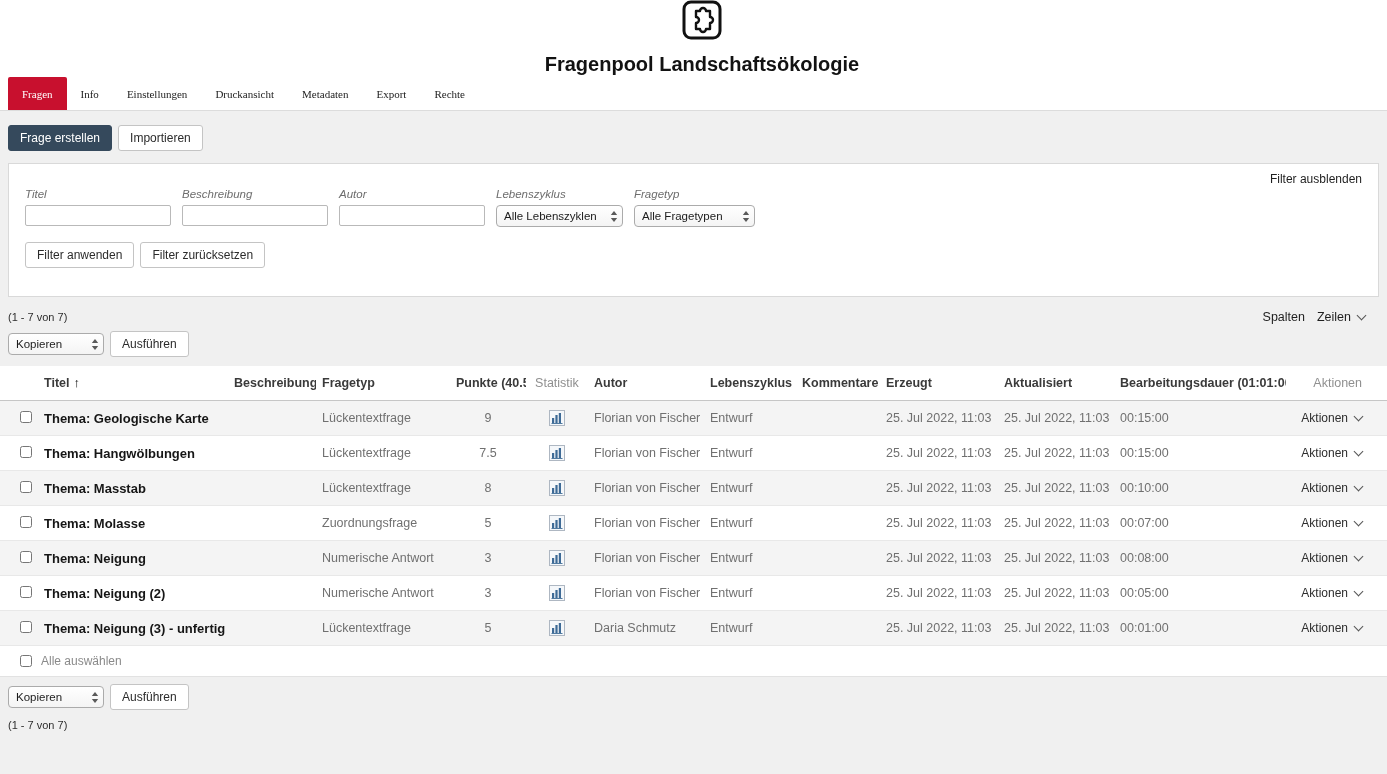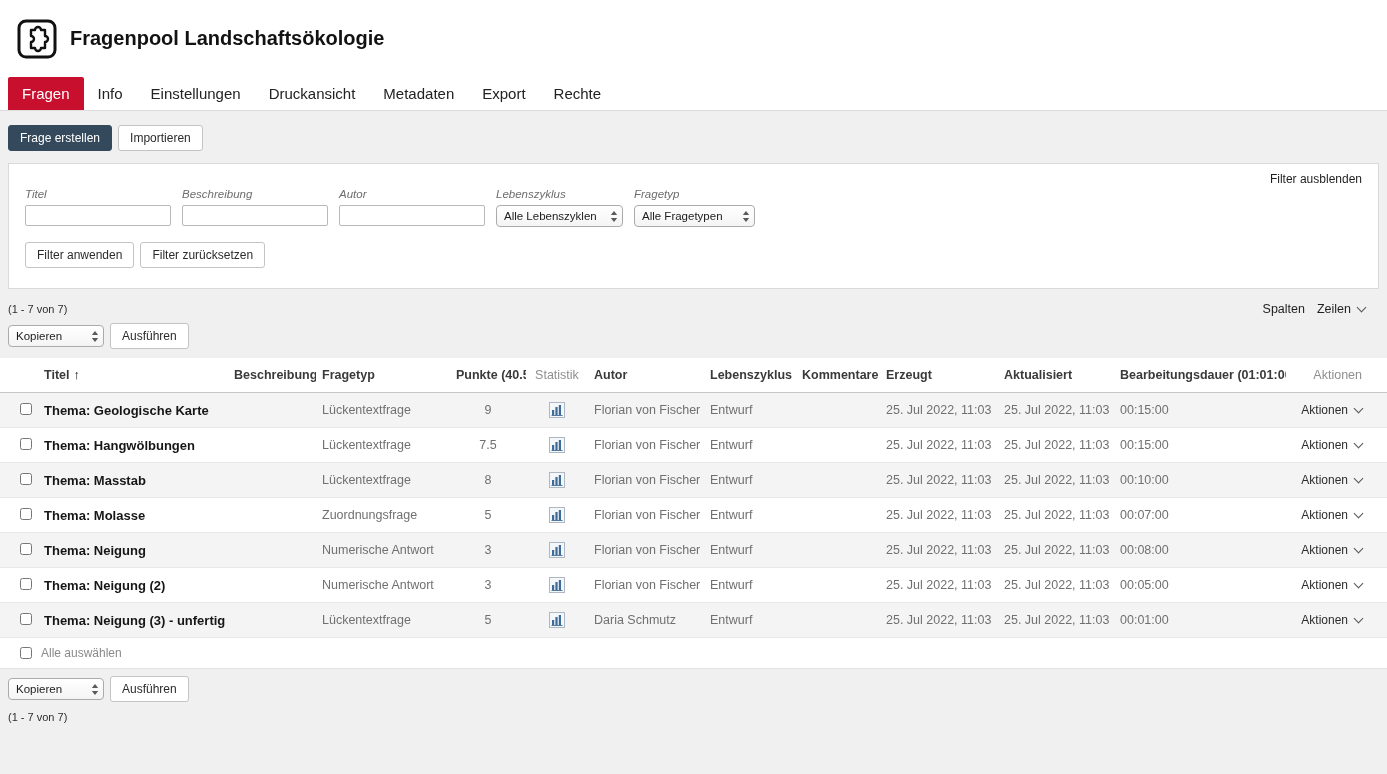--- a/index.html
+++ b/index.html
@@ -5,39 +5,39 @@
 <style>
   * { box-sizing: border-box; margin: 0; padding: 0; }
   html, body { width: 1387px; height: 774px; overflow: hidden; }
   body {
     background: var(--page-bg, #f0f0f0);
     font-family: "Liberation Sans", sans-serif;
     color: #333;
   }
 
   
-  .header { background:#fff; height:77px; display:flex; align-items:center; padding-left:17px; gap:13px; }
+  .header { background:#fff; height:77px; display:flex; align-items:center; padding-left:17px; gap:13px;flex-direction:column; }
   .logo svg { display:block; }
   .page-title { font-size:20px; font-weight:700; color:#121212; }
 
   
   .tabbar { background:#fff; border-bottom:1px solid #dcdcdc; padding-left:8px; display:flex; height:34px; align-items:stretch; }
-  .tab { padding:0 14px; font-size:15px; color:#222; display:flex; align-items:center; cursor:pointer; }
+  .tab { padding:0 14px; font-size:11px; color:#222; display:flex; align-items:center; cursor:pointer;font-family:Liberation Serif, serif; }
   .tab.active { background:var(--accent-red,#c8102e); color:#fff; border-radius:2px 2px 0 0; }
 
   
   .toolbar { margin:14px 8px 12px; display:flex; gap:6px; }
   .btn {
     font-size:12px; padding:5px 11px; background:#fff; border:1px solid #c4c4c4;
     border-radius:3px; color:#2b2b2b; cursor:pointer; font-family:inherit; white-space:nowrap;
   }
   .btn-primary { background:var(--primary-btn,#35495c); border-color:var(--primary-btn,#35495c); color:#fff; }
 
   
-  .filter-panel { background:#fff; border:1px solid #d9d9d9; margin:0 8px; padding:8px 16px 20px; position:relative; }
+  .filter-panel { background:#fff; border:1px solid #d9d9d9; margin:0 8px; padding:8px 16px 28px; position:relative; }
   .filter-hide { position:absolute; top:8px; right:16px; font-size:12px; color:#1f1f1f; cursor:pointer; }
   .filter-fields { display:flex; margin-top:16px; }
   .ffield { margin-right:11px; }
   .flabel { font-style:italic; font-size:11.5px; color:#6d6d6d; margin-bottom:5px; display:block; }
   .tinput { width:146px; height:21px; border:1px solid #b9b9b9; border-radius:2px; font-size:12px; padding:0 5px; font-family:inherit; background:#fff; }
   .select {
     display:inline-flex; align-items:center; justify-content:space-between;
     border:1px solid #ababab; border-radius:4px; background:linear-gradient(#ffffff,#f4f4f4);
     height:22px; padding:0 4px 0 7px; font-size:11.5px; color:#1c1c1c; cursor:pointer; white-space:nowrap;
   }

